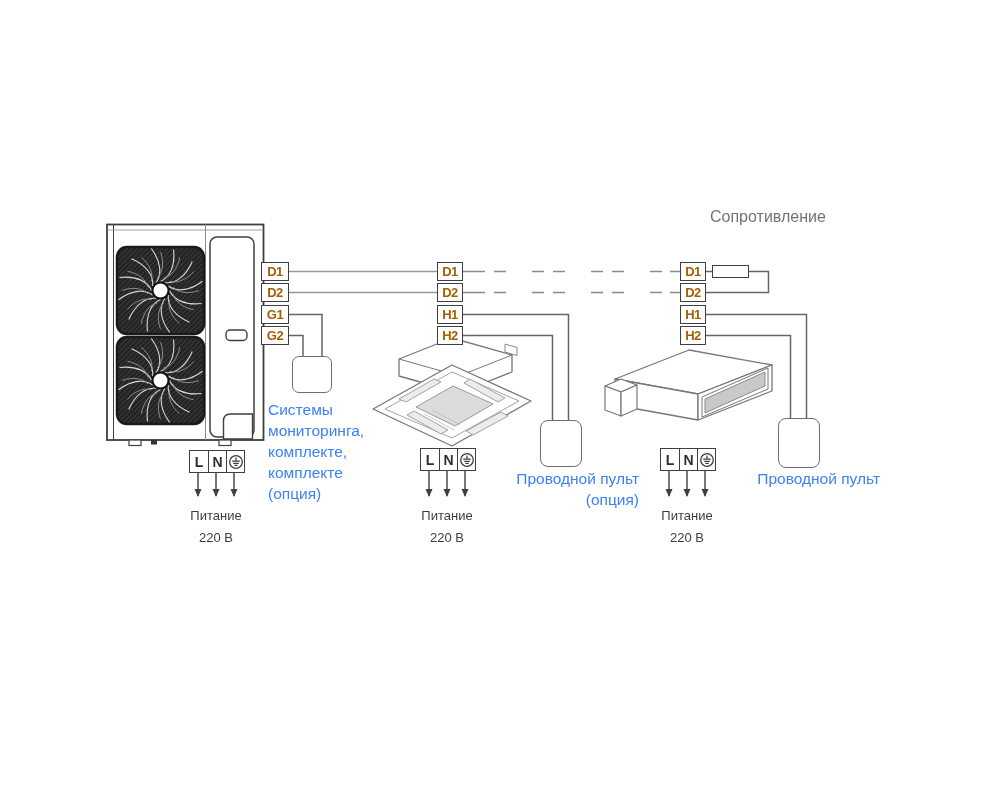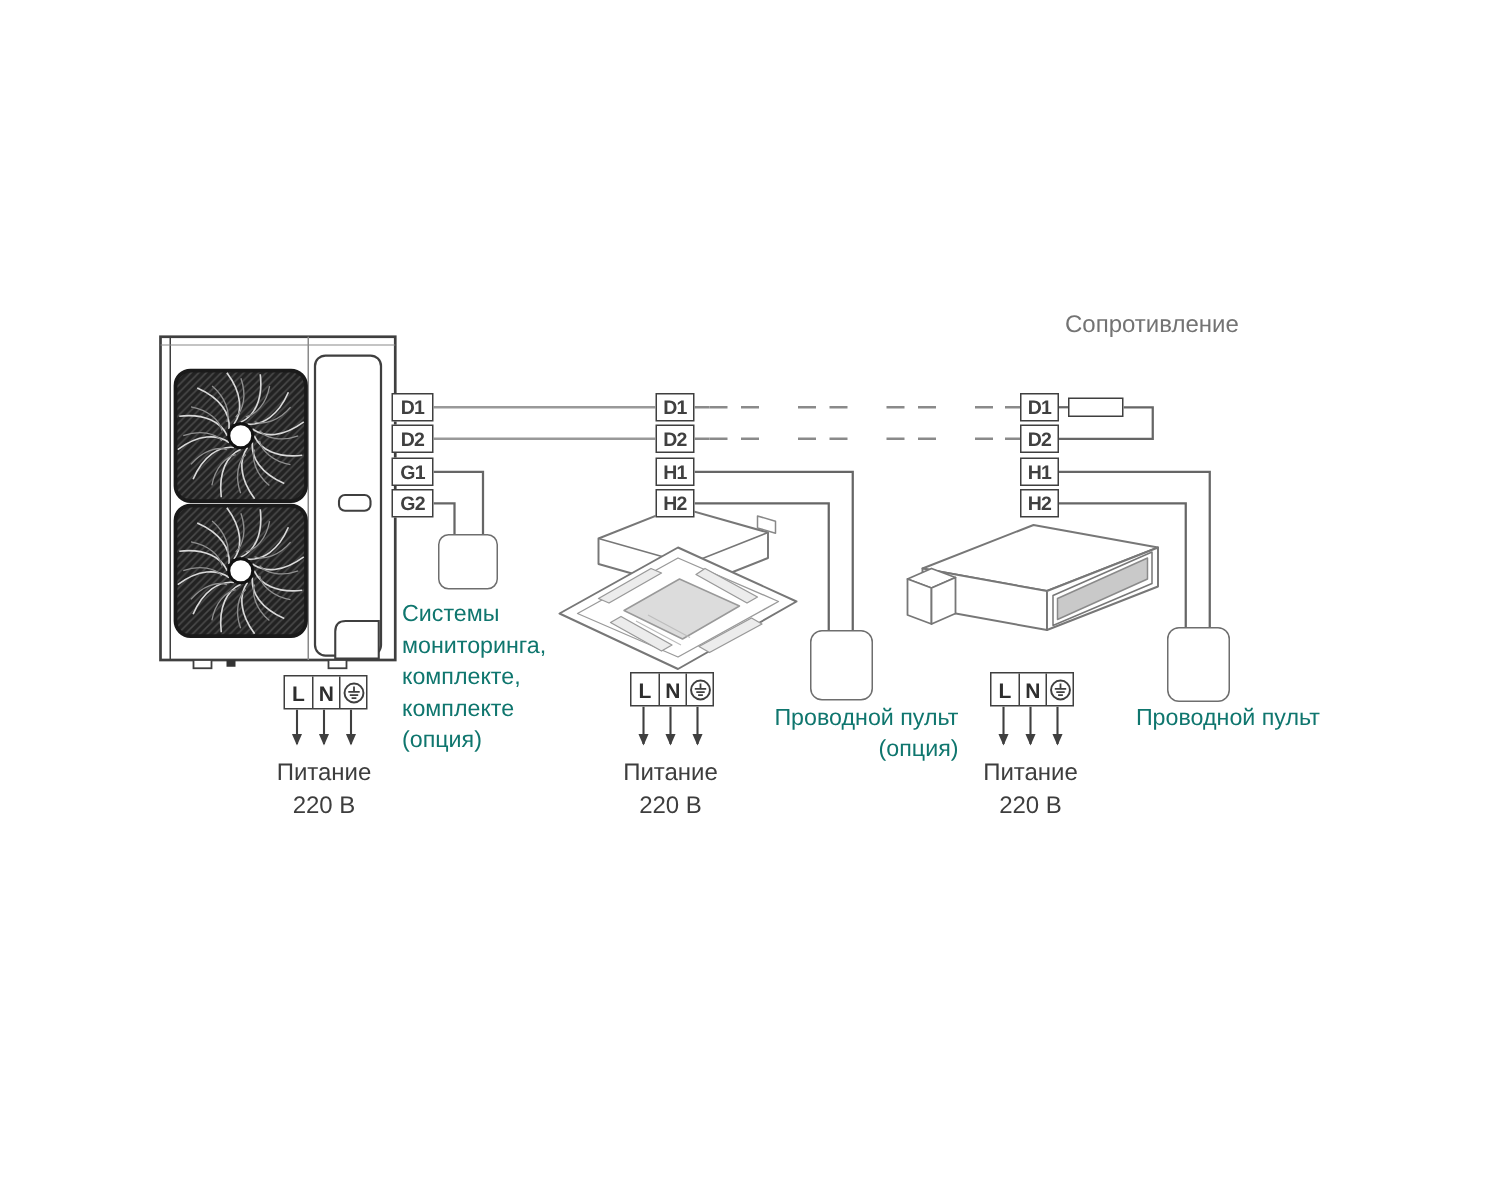--- a/index.html
+++ b/index.html
@@ -5,44 +5,44 @@
   html,body{margin:0;padding:0;background:#ffffff;}
   .canvas{
     position:relative;width:1000px;height:795px;background:#ffffff;overflow:hidden;
     font-family:"Liberation Sans", sans-serif;color:#3d3d3d;
   }
   .wires{position:absolute;left:0;top:0;width:1000px;height:795px;}
   .tcell{
     position:absolute;width:26px;height:19px;background:#fff;
     border:1.6px solid #3f3f3f;box-sizing:border-box;
     display:flex;align-items:center;justify-content:center;
-    font-size:13px;font-weight:bold;letter-spacing:-0.5px;color:#404040;
+    font-size:13px;font-weight:bold;letter-spacing:-0.5px;color:#a16207;
   }
   .tcell.wide{width:28px;}
   .pblock{
     position:absolute;height:23px;display:flex;background:#fff;
     border:1.6px solid #3f3f3f;box-sizing:border-box;
   }
   .pcell{
     width:18px;display:flex;align-items:center;justify-content:center;
     font-size:14px;font-weight:bold;color:#2e2e2e;box-sizing:border-box;
   }
   .pcell + .pcell{border-left:1.6px solid #3f3f3f;}
   .roundbox{
     position:absolute;background:#fff;border:1.5px solid #6e6e6e;
     box-sizing:border-box;border-radius:7px;
   }
   .resistor{
     position:absolute;left:712px;top:265px;width:37px;height:13px;
     background:#fff;border:1.5px solid #3f3f3f;box-sizing:border-box;
   }
-  .lbl{position:absolute;font-size:15.5px;line-height:21px;color:#0f766e;}
+  .lbl{position:absolute;font-size:15.5px;line-height:21px;color:#3b82f6;}
   .lbl.center{text-align:right;}
   .lbl .ln{display:block;}
-  .power-lbl{position:absolute;width:120px;text-align:center;font-size:16px;line-height:22px;color:#3d3d3d;}
+  .power-lbl{position:absolute;width:120px;text-align:center;font-size:13px;line-height:22px;color:#3d3d3d;}
   .res-title{position:absolute;left:710px;top:208px;font-size:16px;color:#737373;}
   .res-note{position:absolute;left:710px;top:230px;font-size:11.5px;line-height:15px;color:#3d3d3d;}
 </style>
 </head>
 <body>
 
 <div class="canvas">
 
   <svg class="wires" viewBox="0 0 1000 795">
     <defs>

